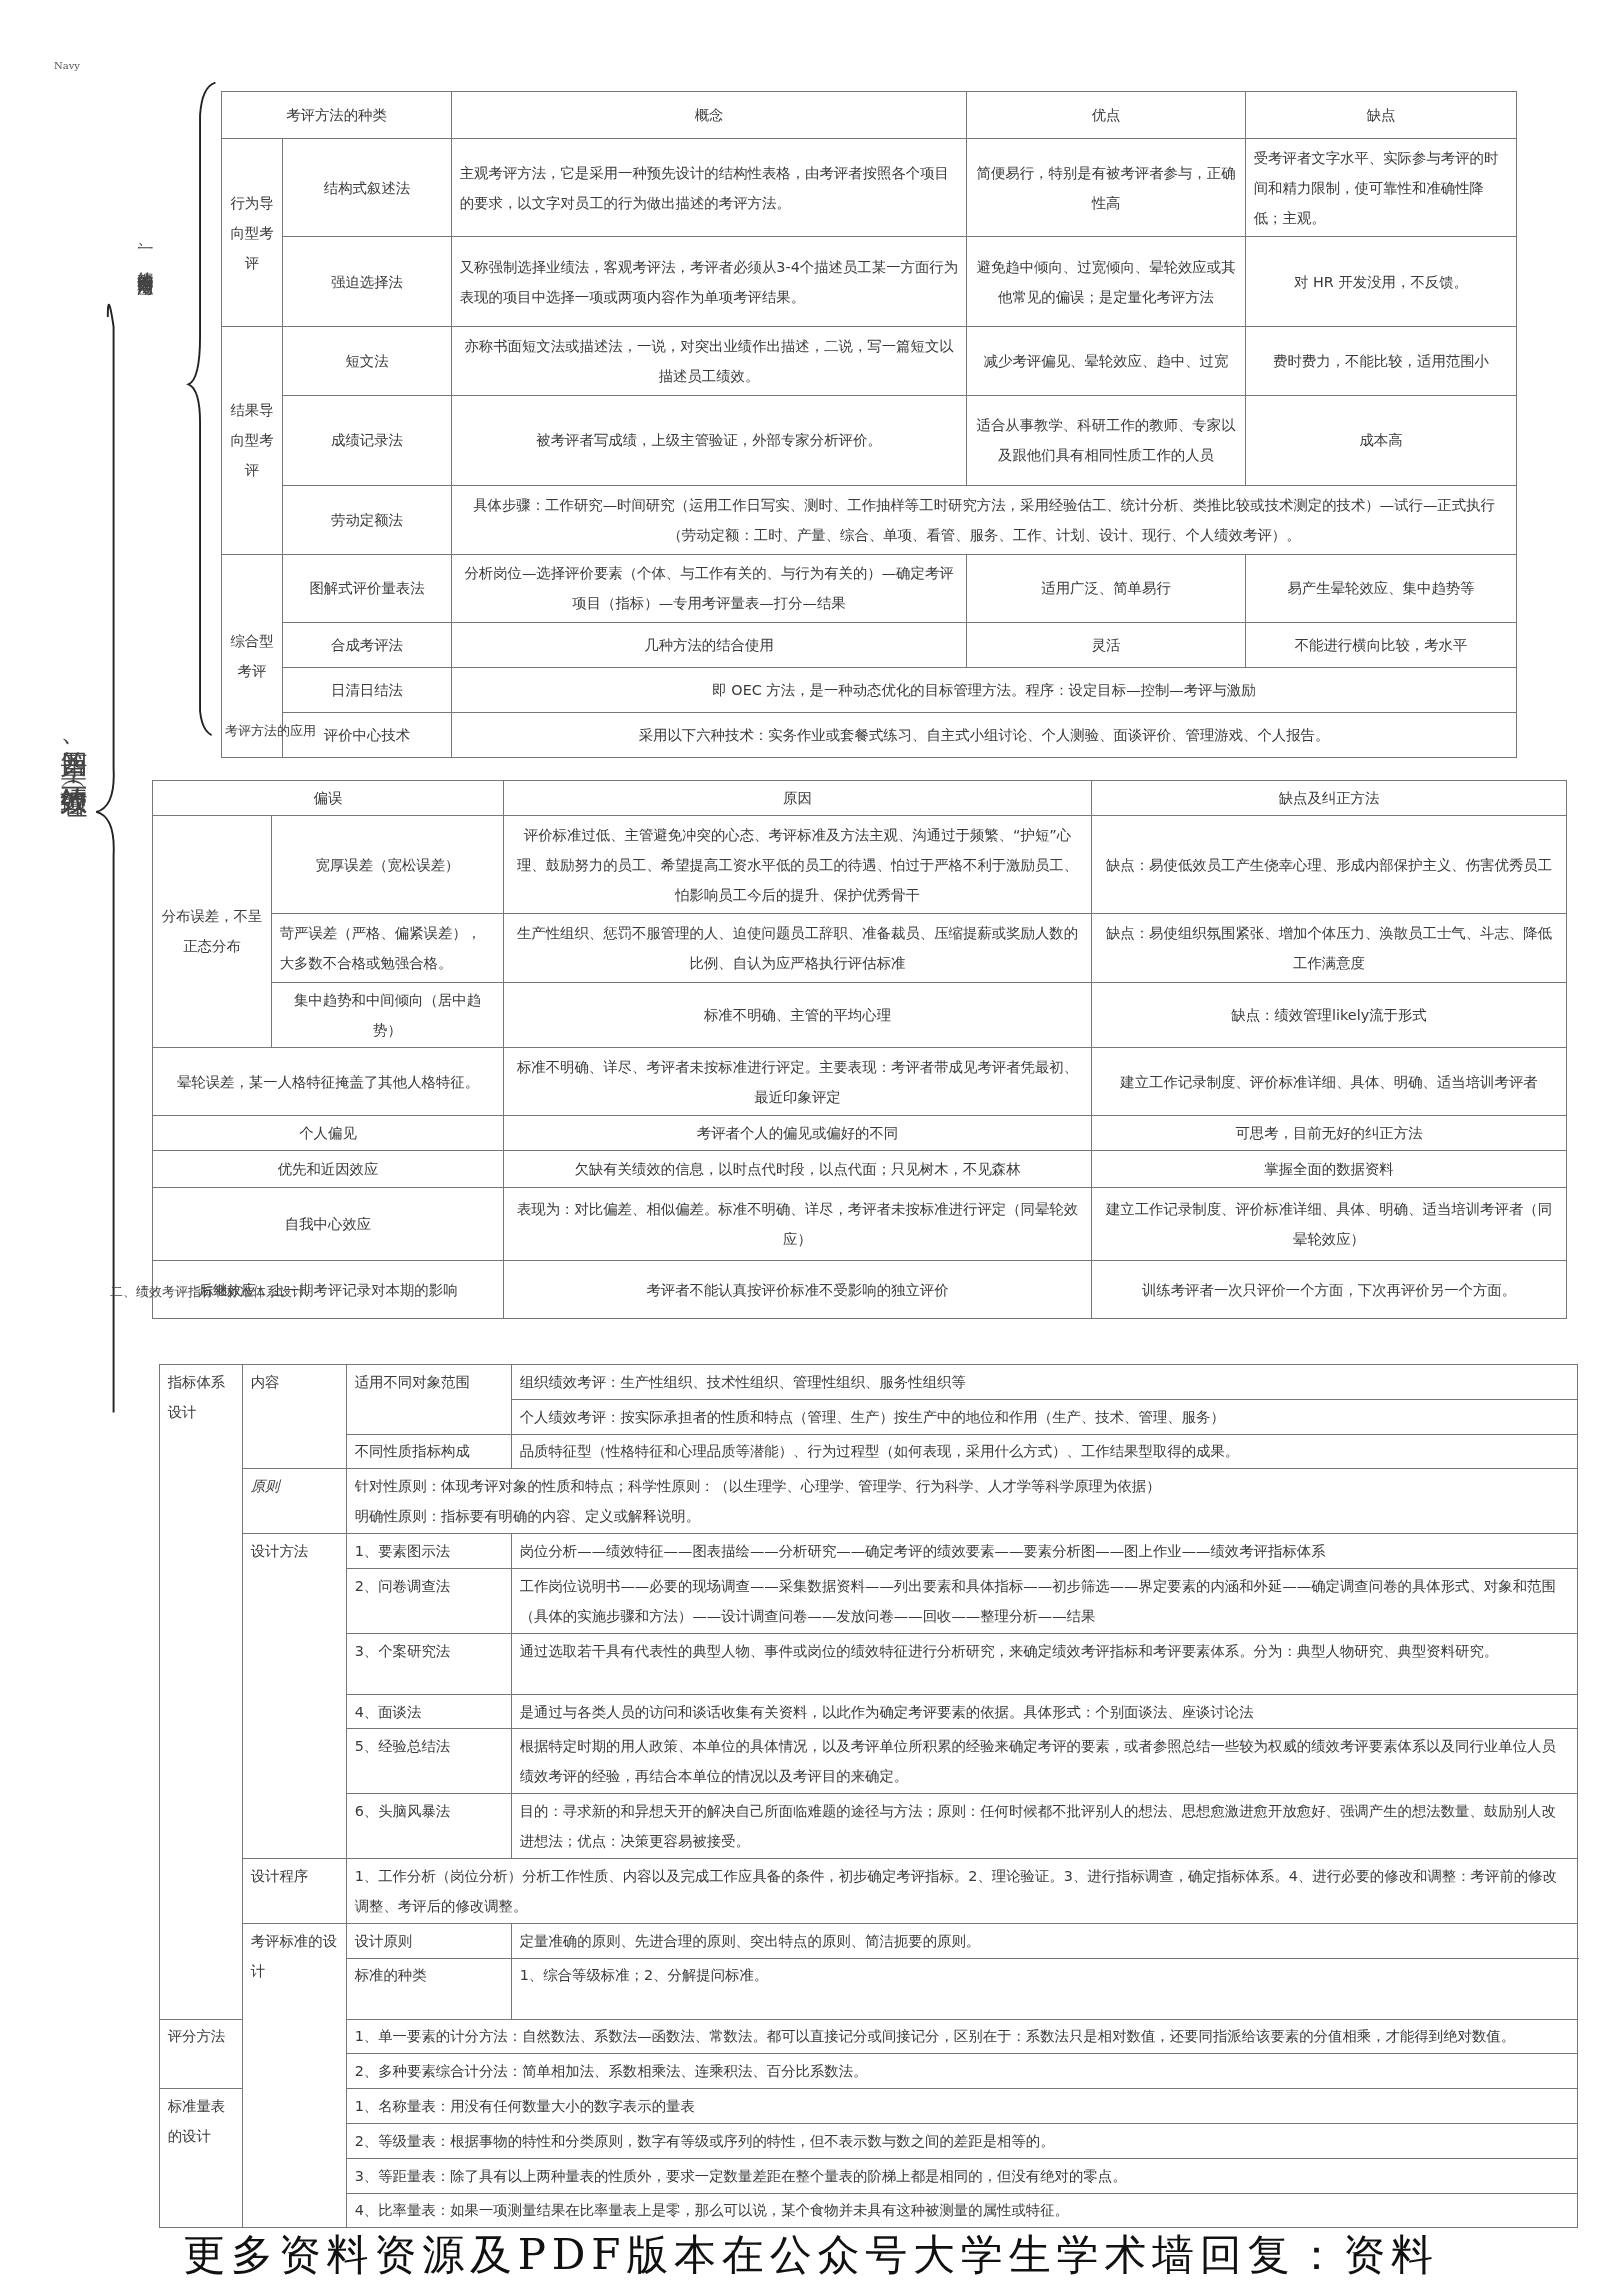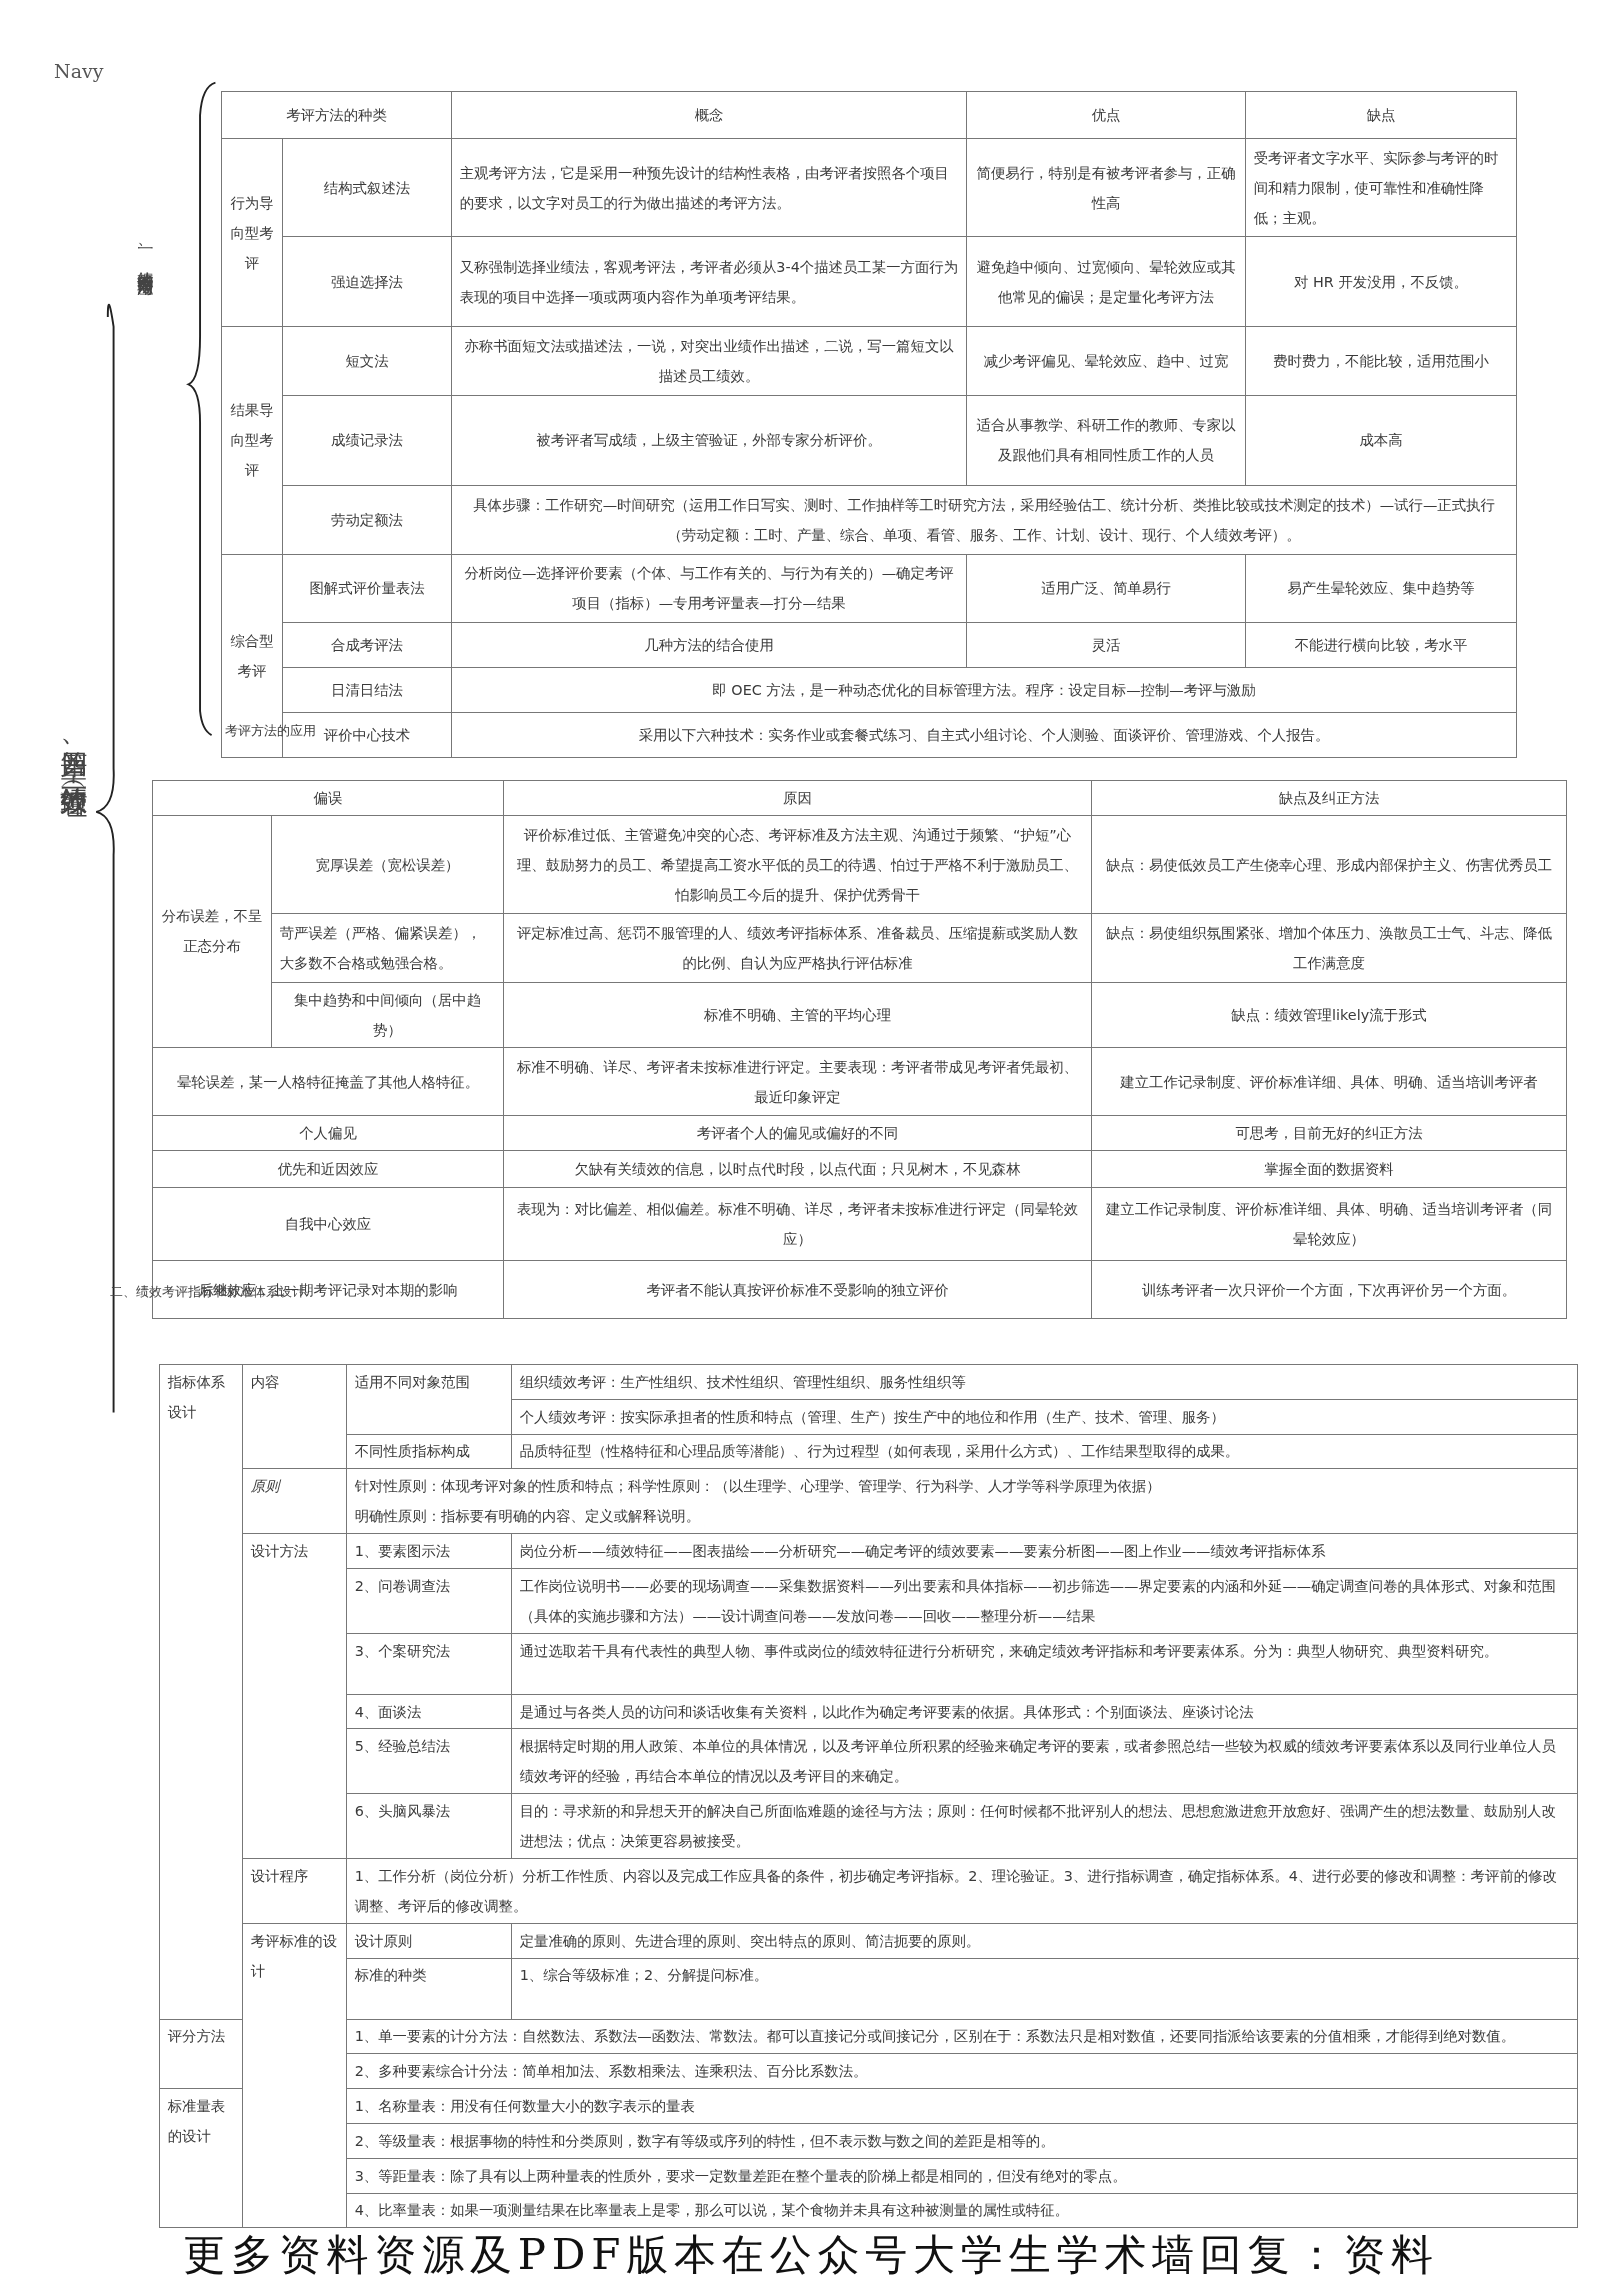--- a/index.html
+++ b/index.html
@@ -11,21 +11,21 @@
   .left { text-align: left; }
   .vtext { writing-mode: vertical-rl; text-orientation: upright; color: #444; }
   .hdr-cell { line-height: 42px; }
   .tcell { padding: 3.8px 7.7px; }
   svg.brace { position: absolute; overflow: visible; }
   .footer { position: absolute; left: 0; width: 1622px; top: 2227px; text-align: center; font-family: "DejaVu Serif", "Liberation Serif", serif; font-size: 42px; color: #111; letter-spacing: 5.8px; }
 </style>
 </head>
 <body>
 
-<div class="abs" style="left:54px;top:60px;font-family:'DejaVu Serif',serif;font-size:19px;color:#555;">Navy</div>
+<div class="abs" style="left:54px;top:60px;font-family:'DejaVu Serif',serif;font-size:10px;color:#555;">Navy</div>
 
 <div class="abs vtext" style="left:56px;top:730px;font-size:27px;color:#444;letter-spacing:1.9px;">第四章、绩效管理（一）</div>
 
 <svg class="brace" style="left:0;top:0;" width="231" height="1422" viewBox="0 0 240 1480">
   <path d="M112 330 Q112 300 118 340 L118 800 Q120 840 100 845 Q120 850 118 890 L118 1470" stroke="#222" stroke-width="2" fill="none"></path>
   <path d="M224 86 Q210 90 208 120 L208 350 Q208 395 196 400 Q208 405 208 440 L208 740 Q210 760 220 765" stroke="#222" stroke-width="2" fill="none"></path>
 </svg>
 
 <div class="abs vtext" style="left:134px;top:240px;font-size:16.3px;letter-spacing:1px;">一、绩效考评的方法与应用</div>
 
@@ -114,21 +114,21 @@
     <th>缺点及纠正方法</th>
   </tr>
   <tr style="height:92px">
     <td rowspan="3">分布误差，不呈正态分布</td>
     <td>宽厚误差（宽松误差）</td>
     <td class="tcell">评价标准过低、主管避免冲突的心态、考评标准及方法主观、沟通过于频繁、“护短”心理、鼓励努力的员工、希望提高工资水平低的员工的待遇、怕过于严格不利于激励员工、怕影响员工今后的提升、保护优秀骨干</td>
     <td class="tcell">缺点：易使低效员工产生侥幸心理、形成内部保护主义、伤害优秀员工</td>
   </tr>
   <tr style="height:61px">
     <td class="left">苛严误差（严格、偏紧误差），大多数不合格或勉强合格。</td>
-    <td class="tcell">评定标准过高、惩罚不服管理的人、绩效考评指标体系、准备裁员、压缩提薪或奖励人数的比例、自认为应严格执行评估标准</td>
+    <td class="tcell">生产性组织、惩罚不服管理的人、迫使问题员工辞职、准备裁员、压缩提薪或奖励人数的比例、自认为应严格执行评估标准</td>
     <td class="tcell">缺点：易使组织氛围紧张、增加个体压力、涣散员工士气、斗志、降低工作满意度</td>
   </tr>
   <tr style="height:61px">
     <td>集中趋势和中间倾向（居中趋势）</td>
     <td>标准不明确、主管的平均心理</td>
     <td>缺点：绩效管理likely流于形式</td>
   </tr>
   <tr style="height:60px">
     <td colspan="2">晕轮误差，某一人格特征掩盖了其他人格特征。</td>
     <td class="tcell">标准不明确、详尽、考评者未按标准进行评定。主要表现：考评者带成见考评者凭最初、最近印象评定</td>

